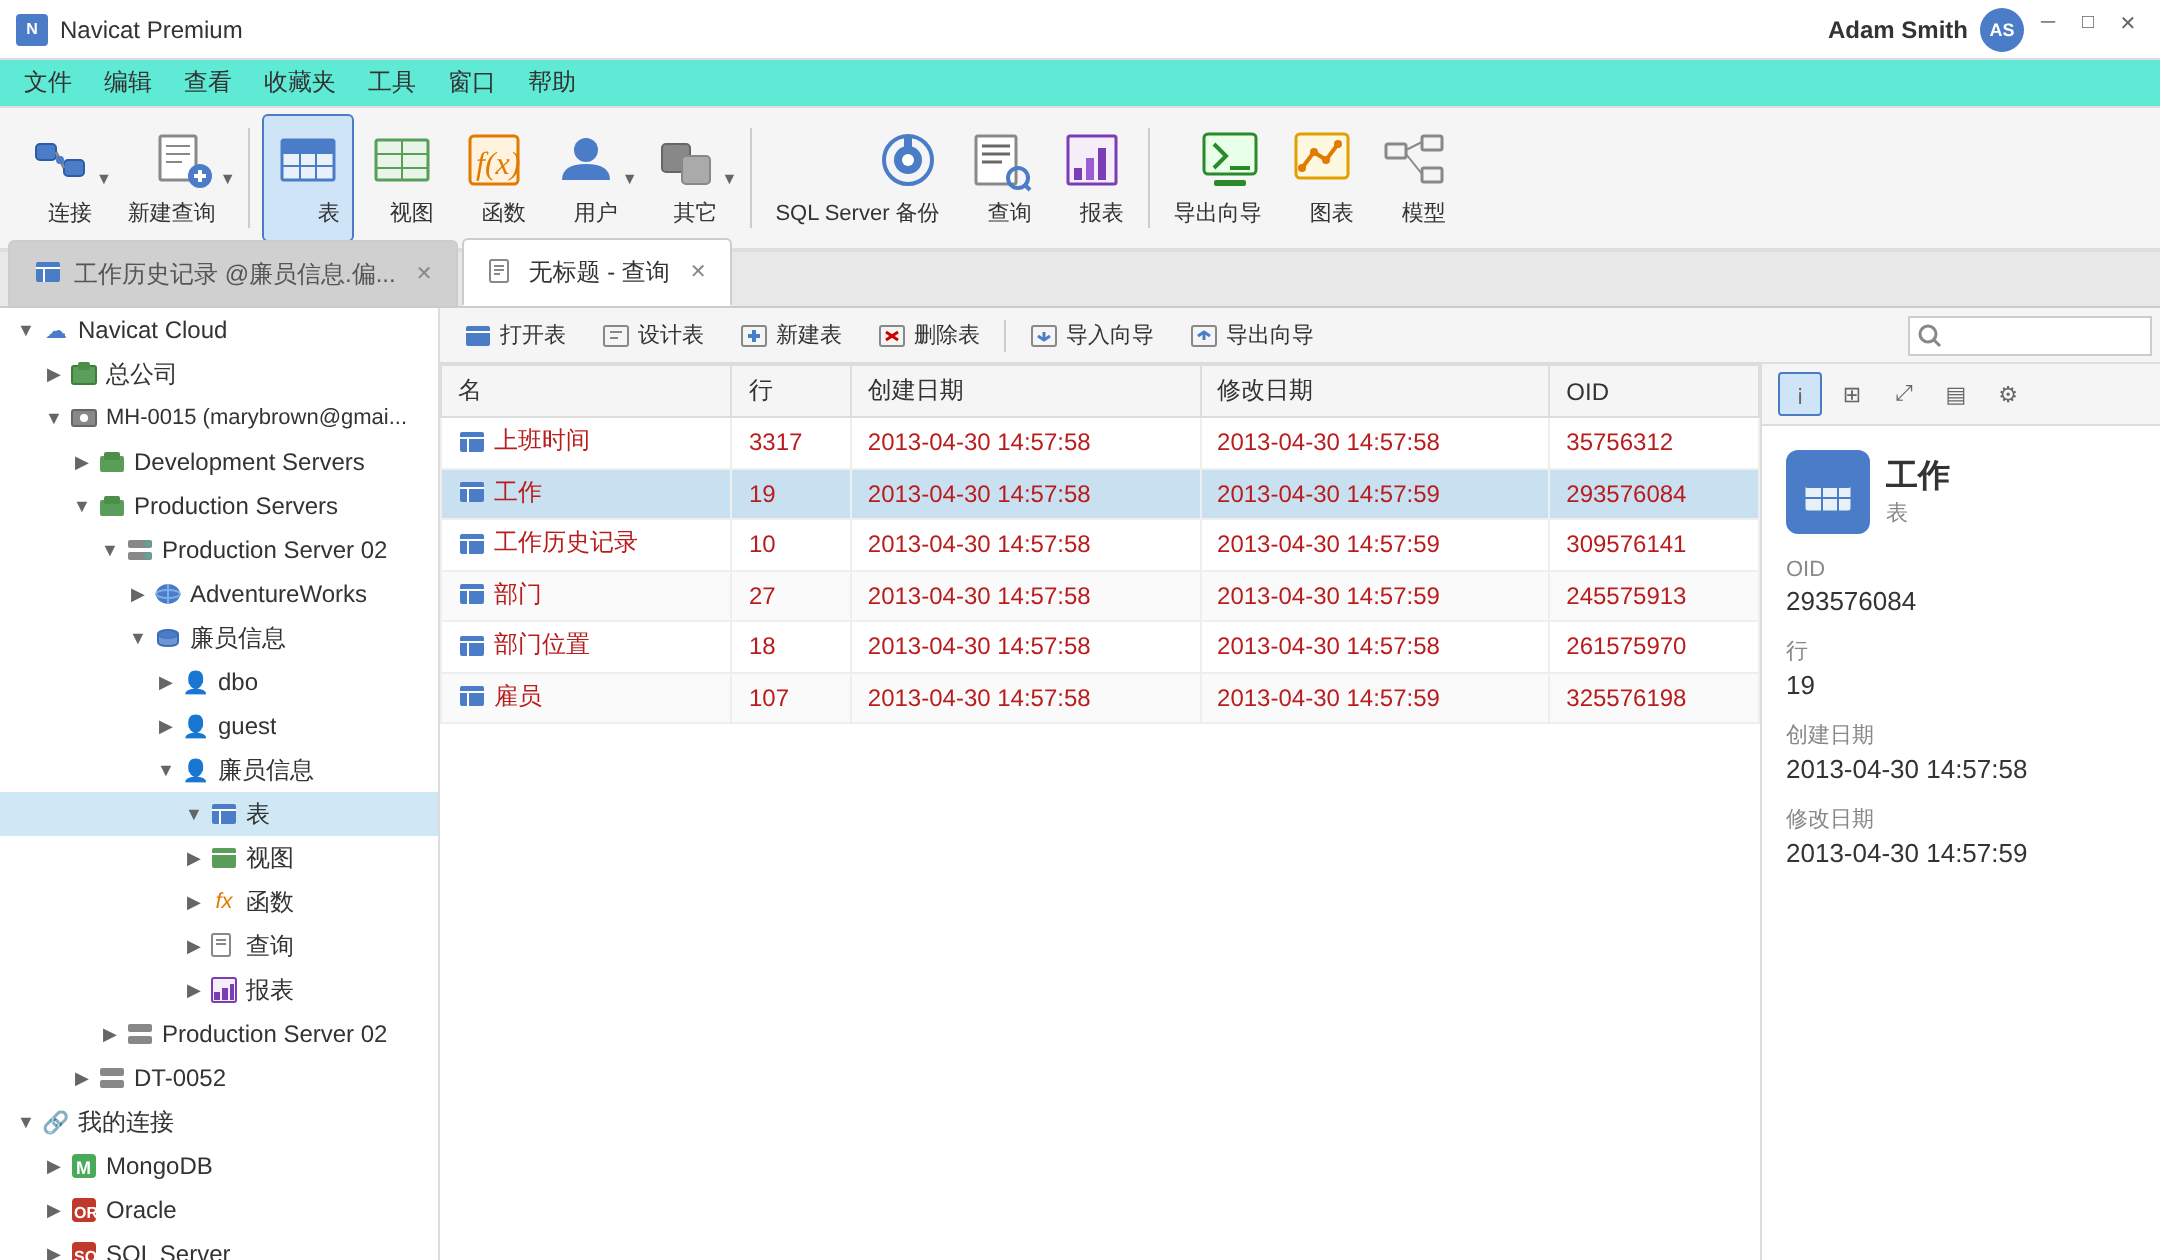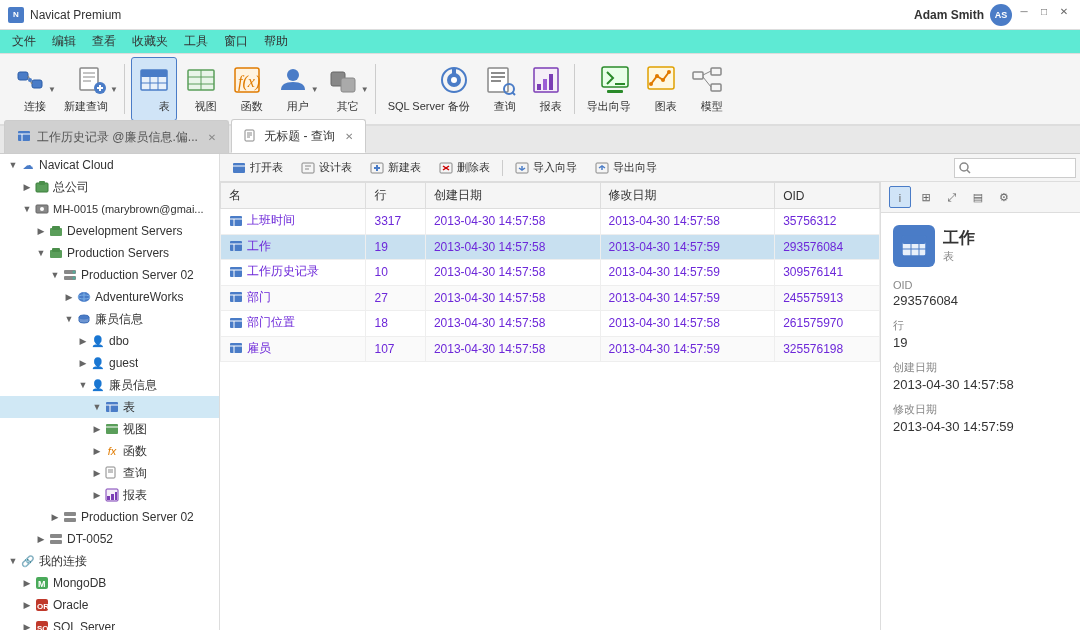--- a/index.html
+++ b/index.html
@@ -58,21 +58,21 @@
     .tree-node-icon { width: 16px; height: 16px; display: flex; align-items: center; justify-content: center; margin-right: 3px; flex-shrink: 0; font-size: 11px; }
     .tree-label { font-size: 12px; overflow: hidden; text-overflow: ellipsis; }
     
     
     .content-area { flex: 1; display: flex; flex-direction: column; overflow: hidden; }
     
     
     .table-content { flex: 1; overflow: auto; background: white; }
     .data-table { width: 100%; border-collapse: collapse; font-size: 12px; }
     .data-table th { background: #f5f5f5; border: 1px solid #ddd; padding: 4px 8px; text-align: left; font-weight: normal; color: #333; position: sticky; top: 0; z-index: 1; white-space: nowrap; }
-    .data-table td { border: 1px solid #eee; padding: 3px 8px; color: #6d28d9; white-space: nowrap; }
+    .data-table td { border: 1px solid #eee; padding: 3px 8px; color: #b91c1c; white-space: nowrap; }
     .data-table tr:nth-child(even) { background: #fafafa; }
     .data-table tr.selected td { background: #c8e0f0; }
     .table-icon { display: inline-flex; align-items: center; gap: 4px; }
     
     
     .right-panel { width: 200px; background: white; border-left: 1px solid #ddd; padding: 0; flex-shrink: 0; }
     .right-panel-header { display: flex; align-items: center; justify-content: space-between; padding: 4px 8px; border-bottom: 1px solid #ddd; background: #f5f5f5; }
     .right-panel-tabs { display: flex; gap: 4px; }
     .right-tab-btn { width: 22px; height: 22px; display: flex; align-items: center; justify-content: center; cursor: pointer; border: 1px solid transparent; border-radius: 2px; font-size: 11px; color: #666; }
     .right-tab-btn.active { background: #d0e4f7; border-color: #4a7cc7; }

